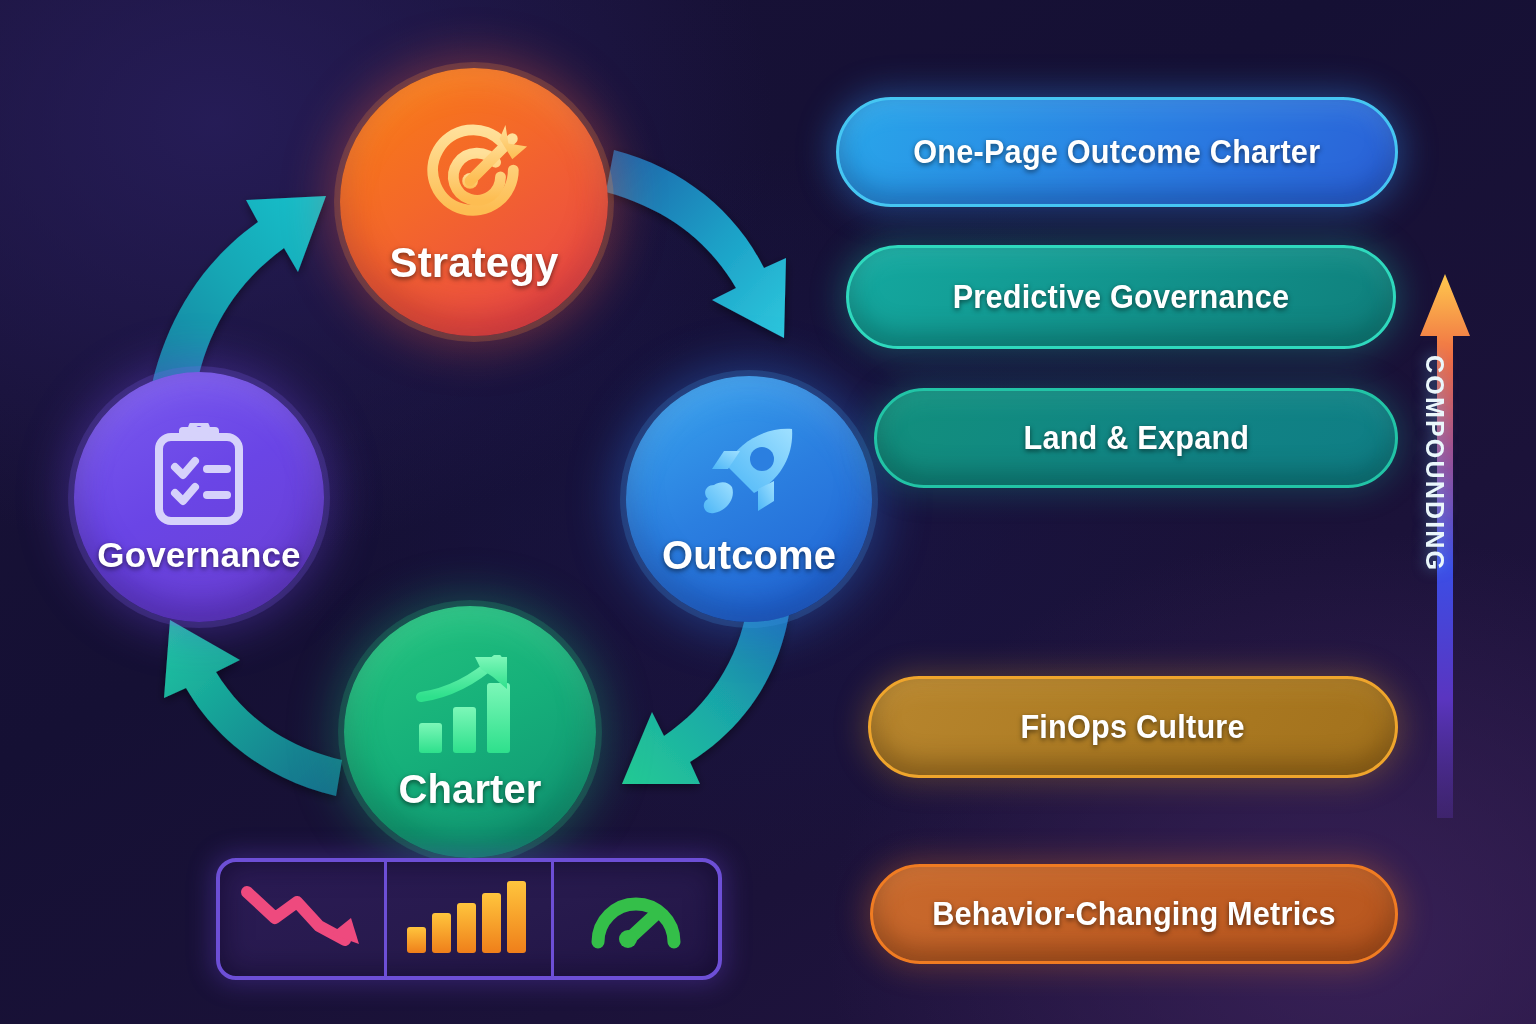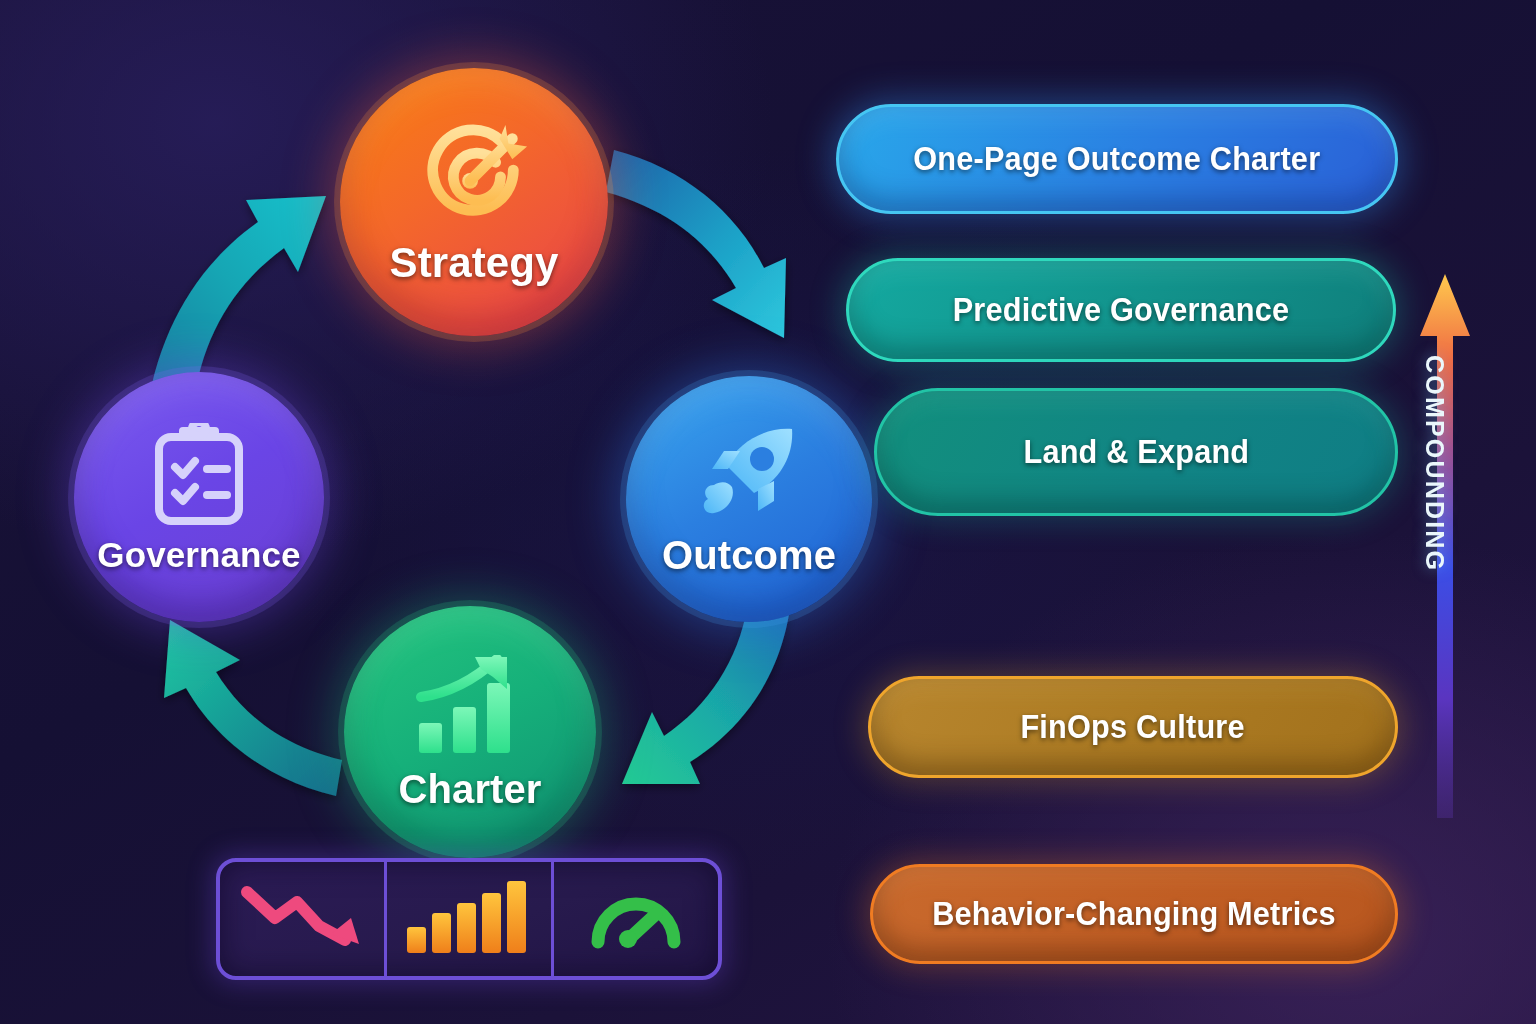--- a/index.html
+++ b/index.html
@@ -244,35 +244,35 @@
           <path d="M24 44 L32 52 L44 38"></path>
           <path d="M24 70 L32 78 L44 64"></path>
           <path d="M56 46 L76 46"></path>
           <path d="M56 72 L76 72"></path>
         </g>
       </svg>
     </span>
     <span class="label">Governance</span>
   </div>
 
-  <div class="pill" style="left:836px; top:104px; width:562px; height:110px;
+  <div class="pill" style="left:836px; top:97px; width:562px; height:110px;
               background:linear-gradient(120deg,#29a8ea 0%,#2a7ee2 55%,#2a5fd6 100%);
               border:3px solid #46c6f2;
               box-shadow:0 0 34px 5px rgba(48,140,235,.40), inset 0 -12px 26px rgba(8,30,90,.35), inset 0 10px 22px rgba(170,225,255,.16);">
     <span>One-Page Outcome Charter</span>
   </div>
 
-  <div class="pill" style="left:846px; top:258px; width:550px; height:104px;
+  <div class="pill" style="left:846px; top:245px; width:550px; height:104px;
               background:linear-gradient(120deg,#14a9a0 0%,#12928b 55%,#0f7f7c 100%);
               border:3px solid #2fd9bd;
               box-shadow:0 0 32px 5px rgba(25,180,160,.32), inset 0 -12px 26px rgba(2,50,48,.38), inset 0 10px 22px rgba(150,255,238,.14);">
     <span>Predictive Governance</span>
   </div>
 
-  <div class="pill" style="left:874px; top:388px; width:524px; height:128px;
+  <div class="pill" style="left:874px; top:388px; width:524px; height:100px;
               background:linear-gradient(120deg,#12907d 0%,#118484 55%,#0f7d85 100%);
               border:3px solid #22c4a6;
               box-shadow:0 0 30px 5px rgba(22,165,150,.28), inset 0 -12px 26px rgba(2,44,46,.38), inset 0 10px 22px rgba(140,250,232,.12);">
     <span>Land &amp; Expand</span>
   </div>
 
 
   <div class="pill" style="left:868px; top:676px; width:530px; height:102px;
               background:linear-gradient(120deg,#b8862e 0%,#ab7a22 55%,#a2711c 100%);
               border:3px solid #efa52c;

